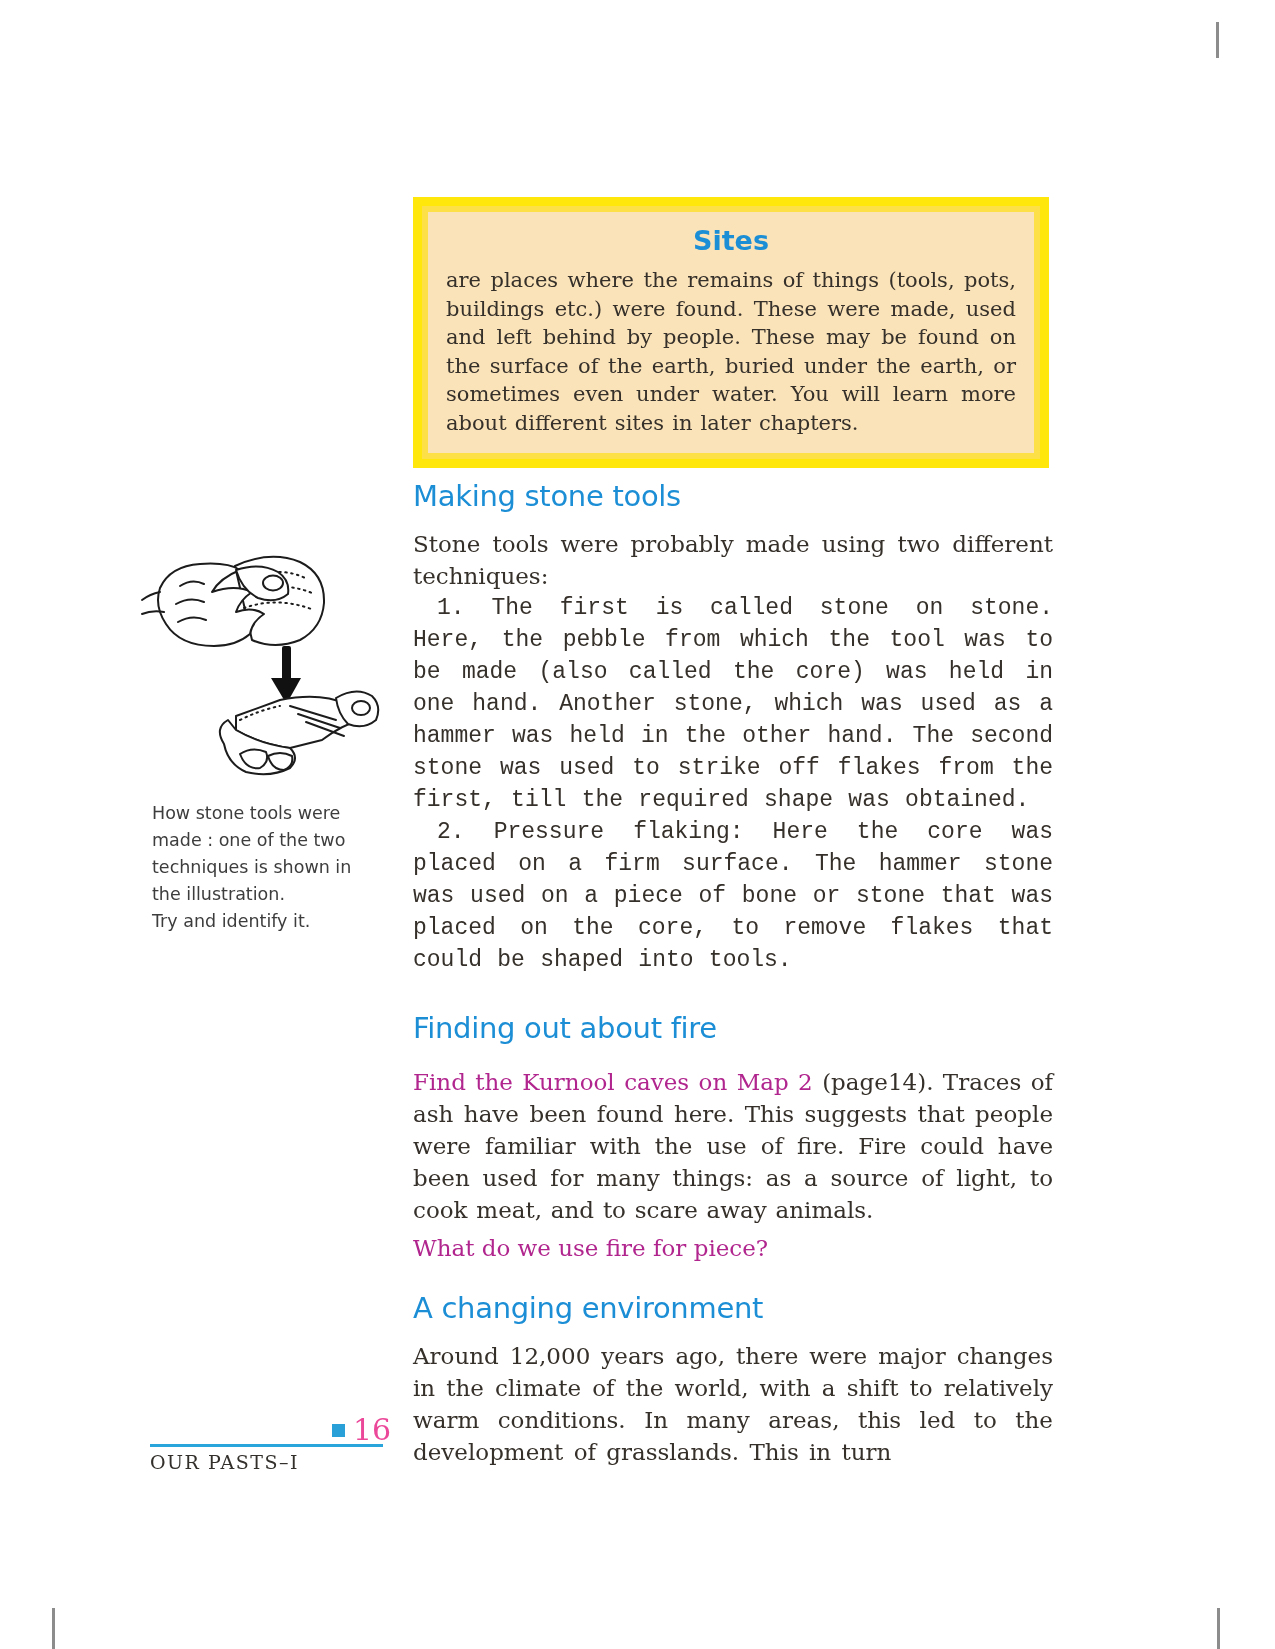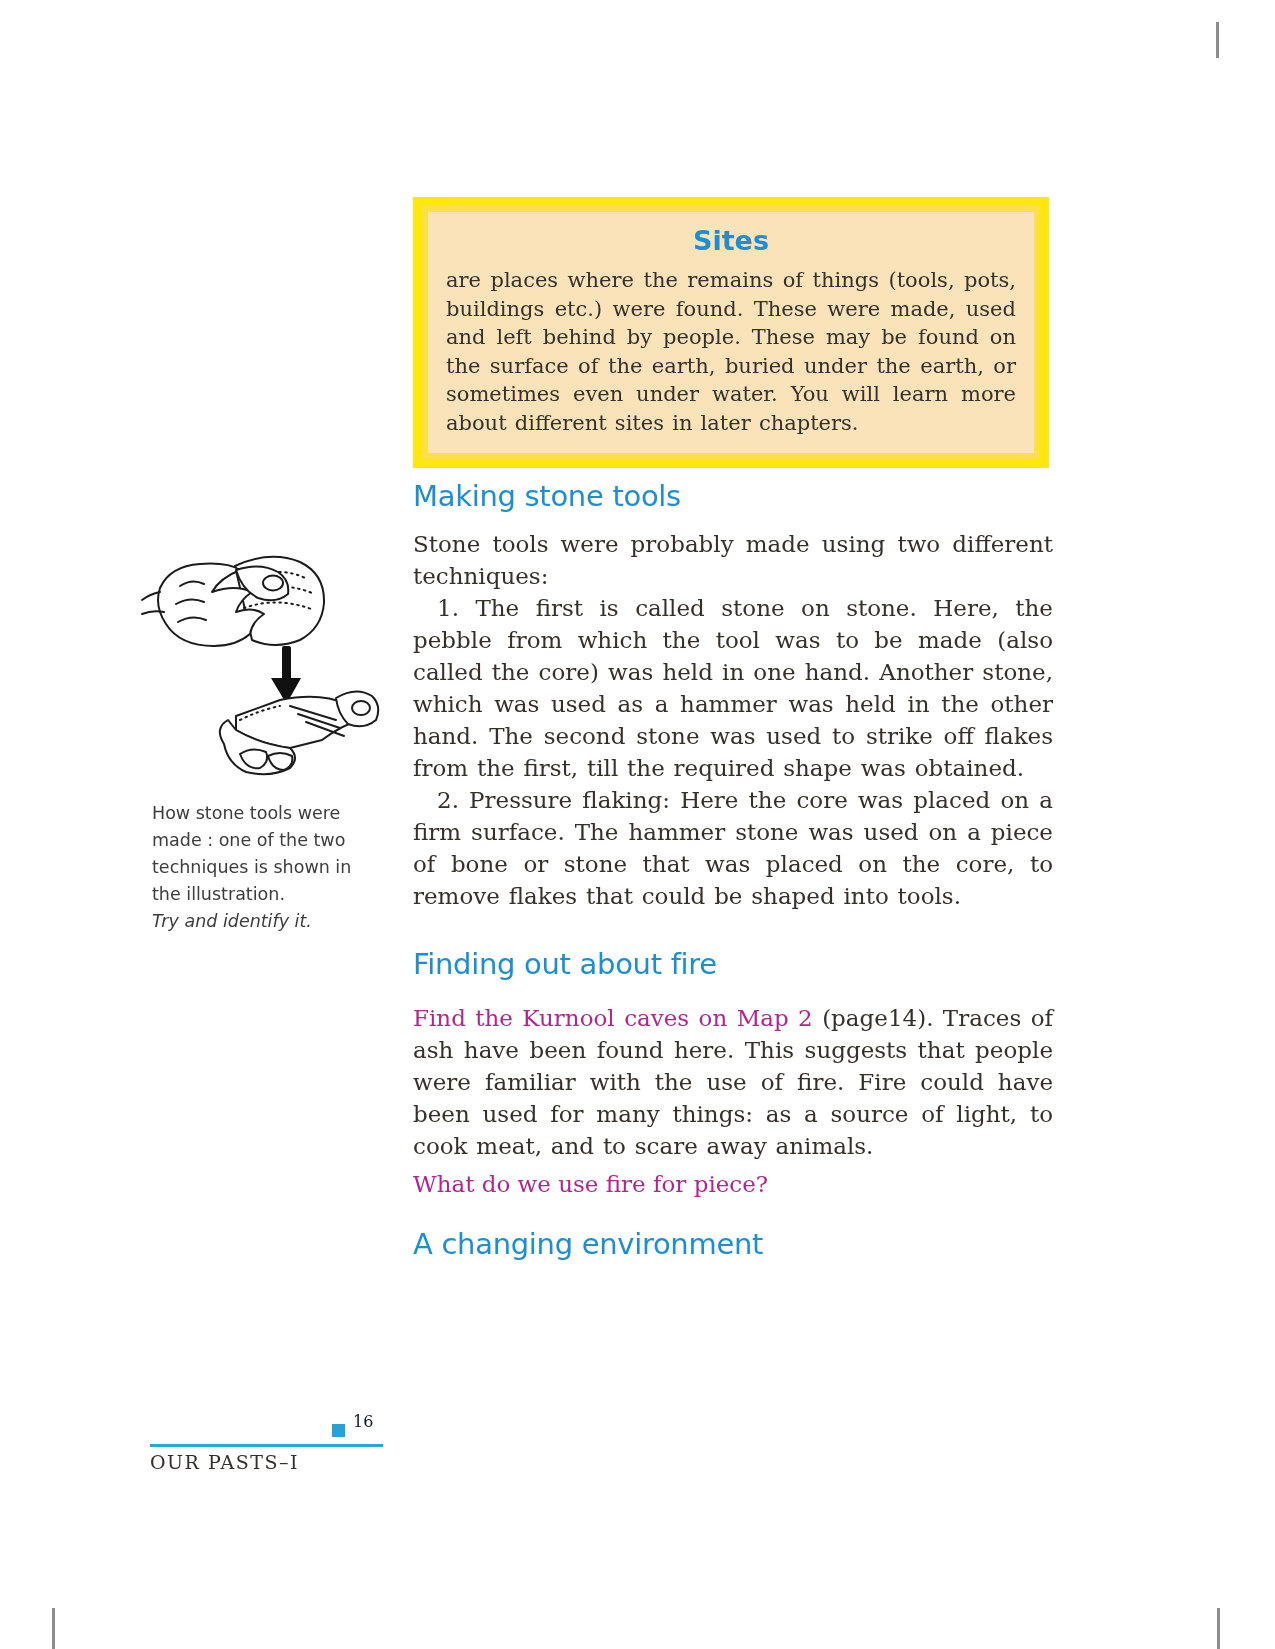--- a/index.html
+++ b/index.html
@@ -31,36 +31,36 @@
   .heading{
     font-family:"DejaVu Sans", sans-serif;font-weight:normal;font-size:29px;line-height:32px;
     color:#1b8ed6;margin:0 0 16px 0;letter-spacing:-0.3px;
   }
   .heading.h-fire{margin-top:36px;margin-bottom:22px;}
   .heading.h-env{margin-top:28px;margin-bottom:16px;}
   .body-p{
     font-size:23px;line-height:32px;color:#36302a;text-align:justify;
     word-spacing:1.5px;margin:0;
   }
-  .body-p.indent{text-indent:24px;}
+  .body-p.indent{text-indent:24px;font-family:Liberation Mono, monospace;}
   .body-p.wide{word-spacing:3px;}
   .magenta{color:#b1268e;}
   .question-line{font-size:23px;line-height:32px;margin-top:6px;color:#b1268e;}
 
   
   .figure{position:absolute;left:140px;top:548px;width:240px;height:240px;}
   .caption{
     position:absolute;left:152px;top:800px;width:210px;
     font-family:"DejaVu Sans", sans-serif;font-size:17.5px;line-height:27px;color:#3d3d3d;
   }
-  .caption .cap-italic{font-style:italic;}
+  .caption .cap-italic{}
 
   
   .footer-bullet{position:absolute;left:332px;top:1424px;width:13px;height:13px;background:#2aa0d8;}
-  .footer-pagenum{position:absolute;left:353px;top:1412px;font-size:16px;color:#0f172a;font-family:"DejaVu Serif", serif;}
+  .footer-pagenum{position:absolute;left:353px;top:1412px;font-size:30px;color:#ec4899;font-family:"DejaVu Serif", serif;}
   .footer-rule{position:absolute;left:150px;top:1444px;width:233px;height:3px;background:#2aa5dc;}
   .footer-book{
     position:absolute;left:150px;top:1451px;width:233px;
     font-size:19px;letter-spacing:1.5px;color:#33302c;font-family:"DejaVu Serif", serif;
   }
 </style>
 </head>
 <body>
 
 <div class="page">
@@ -127,20 +127,21 @@
     <h2 class="heading">Making stone tools</h2>
     <p class="body-p">Stone tools were probably made using two different techniques:</p>
     <p class="body-p indent">1. The first is called stone on stone. Here, the pebble from which the tool was to be made (also called the core) was held in one hand. Another stone, which was used as a hammer was held in the other hand. The second stone was used to strike off flakes from the first, till the required shape was obtained.</p>
     <p class="body-p indent">2. Pressure flaking: Here the core was placed on a firm surface. The hammer stone was used on a piece of bone or stone that was placed on the core, to remove flakes that could be shaped into tools.</p>
 
     <h2 class="heading h-fire">Finding out about fire</h2>
     <p class="body-p"><span class="magenta">Find the Kurnool caves on Map 2</span><span> (page14). Traces of ash have been found here. This suggests that people were familiar with the use of fire. Fire could have been used for many things: as a source of light, to cook meat, and to scare away animals.</span></p>
     <div class="question-line">What do we use fire for piece?</div>
 
     <h2 class="heading h-env">A changing environment</h2>
+    <p class="body-p wide">Around 12,000 years ago, there were major changes in the climate of the world, with a shift to relatively warm conditions. In many areas, this led to the development of grasslands. This in turn</p>
 
   </div>
 
   <div class="footer-bullet"></div>
   <div class="footer-pagenum">16</div>
   <div class="footer-rule"></div>
   <div class="footer-book">OUR PASTS–I</div>
 
 </div>
 

